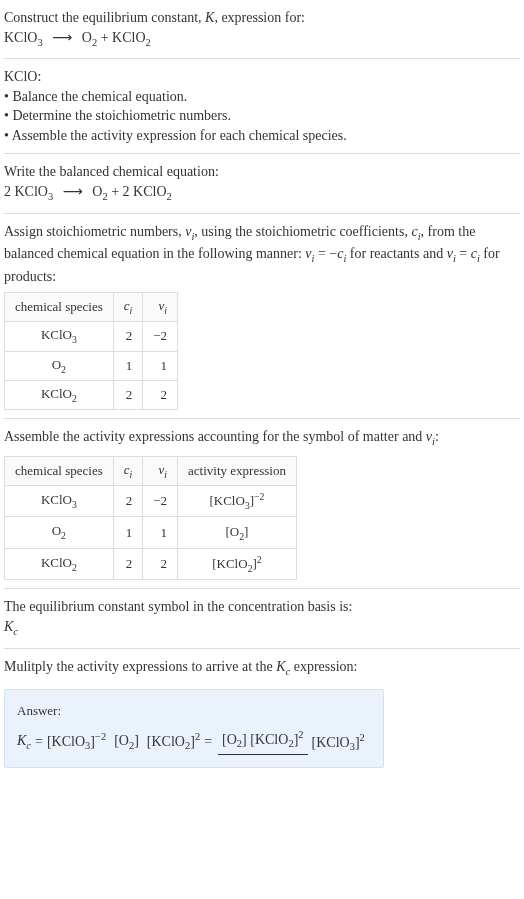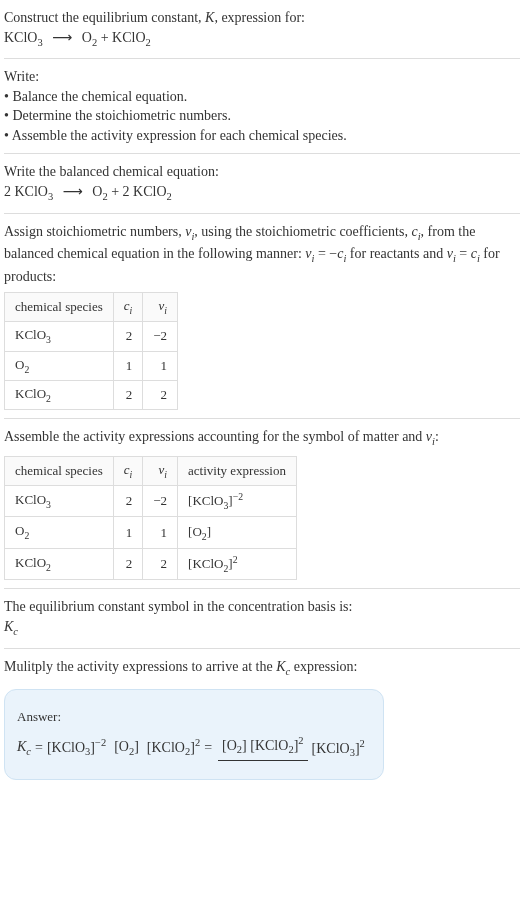--- a/index.html
+++ b/index.html
@@ -24,30 +24,30 @@
     .italic { font-style: italic; }
     .arrow { margin: 0 6px; }
     table {
       border-collapse: collapse;
       margin: 6px 0;
       font-size: 13px;
     }
     th, td {
       border: 1px solid #ddd;
       padding: 4px 10px;
-      text-align: left;
+      text-align: center;
       vertical-align: middle;
     }
     th { font-weight: normal; background: #fafafa; }
     .t-center { text-align: right; }
     .answer-box {
       background: #eaf3fb;
       border: 1px solid #cfe3f3;
-      border-radius: 12px;
-      padding: 18px 12px;
+      border-radius: 2px;
+      padding: 12px 12px;
       margin-top: 4px;
       display: inline-block;
     }
     .answer-label { font-size: 13px; margin-bottom: 8px; }
     .kc-line { display: flex; align-items: center; gap: 4px; }
     .frac {
       display: inline-flex; flex-direction: row; align-items: center;
       vertical-align: middle; margin: 0 2px;
     }
     .frac .num { border-bottom: 1px solid #333; padding: 0 4px 2px; }
@@ -67,21 +67,21 @@
   <div class="equation">
     <span>KClO</span><sub>3</sub>
     <span class="arrow">⟶</span>
     <span>O</span><sub>2</sub><span> + </span><span>KClO</span><sub>2</sub>
   </div>
 </div>
 
 <hr>
 
 <div class="section">
-  <div>Write:</div>
+  <div>KClO:</div>
   <ul class="plan-list">
     <li>Balance the chemical equation.</li>
     <li>Determine the stoichiometric numbers.</li>
     <li>Assemble the activity expression for each chemical species.</li>
   </ul>
 </div>
 
 <hr>
 
 <div class="section">

